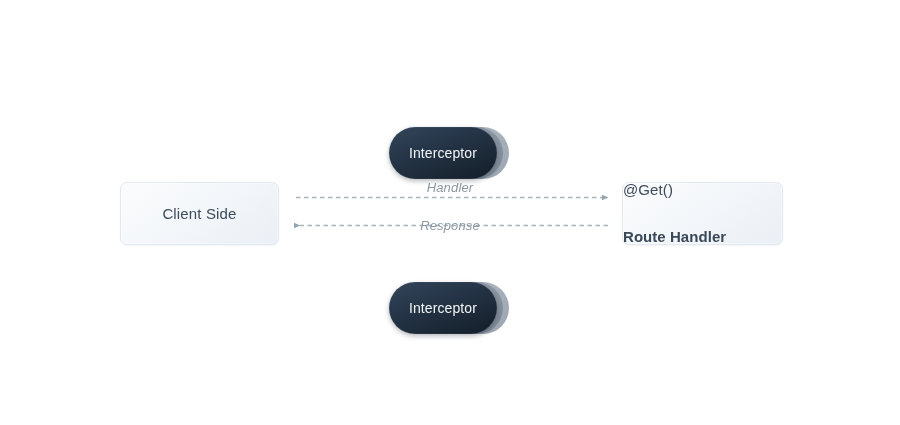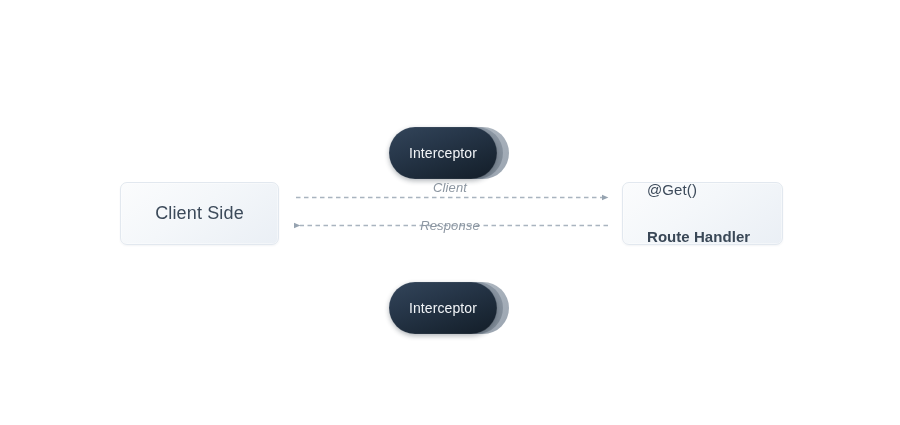--- a/index.html
+++ b/index.html
@@ -40,25 +40,24 @@
     height: 63px;
     justify-content: center;
   }
 
   #handler-box {
     left: 622px;
     top: 182px;
     width: 161px;
     height: 63px;
     justify-content: flex-start;
-    padding-left: 24px;
   }
 
   .box-label {
-    font-size: 18px;
+    font-size: 15px;
     color: #3c4a5a;
     letter-spacing: 0.15px;
     line-height: 1.55;
     white-space: nowrap;
   }
 
   .handler-lines {
     display: flex;
     flex-direction: column;
     align-items: flex-start;
@@ -155,21 +154,21 @@
       <marker id="arrow-left" markerWidth="7" markerHeight="7" refX="1" refY="3.2" orient="auto" markerUnits="userSpaceOnUse">
         <path d="M7,0.4 L0.6,3.2 L7,6 z" fill="#96a3b0"></path>
       </marker>
     </defs>
 
     <line x1="296" y1="197.5" x2="608" y2="197.5" stroke="#a9b4bf" stroke-width="1.4" stroke-dasharray="4.5 3.5" marker-end="url(#arrow-right)"></line>
 
     <line x1="608" y1="225.5" x2="300" y2="225.5" stroke="#a9b4bf" stroke-width="1.4" stroke-dasharray="4.5 3.5" marker-end="url(#arrow-left)"></line>
   </svg>
 
-  <div class="flow-label" id="label-request">Client</div>
+  <div class="flow-label" id="label-request">Handler</div>
 
   <div class="flow-label" id="label-response">Response</div>
 
   <div class="node-box" id="client-box">
     <span class="box-label">Client Side</span>
   </div>
 
   <div class="node-box" id="handler-box">
     <div class="handler-lines">
       <span class="handler-line-1">@Get()</span>

